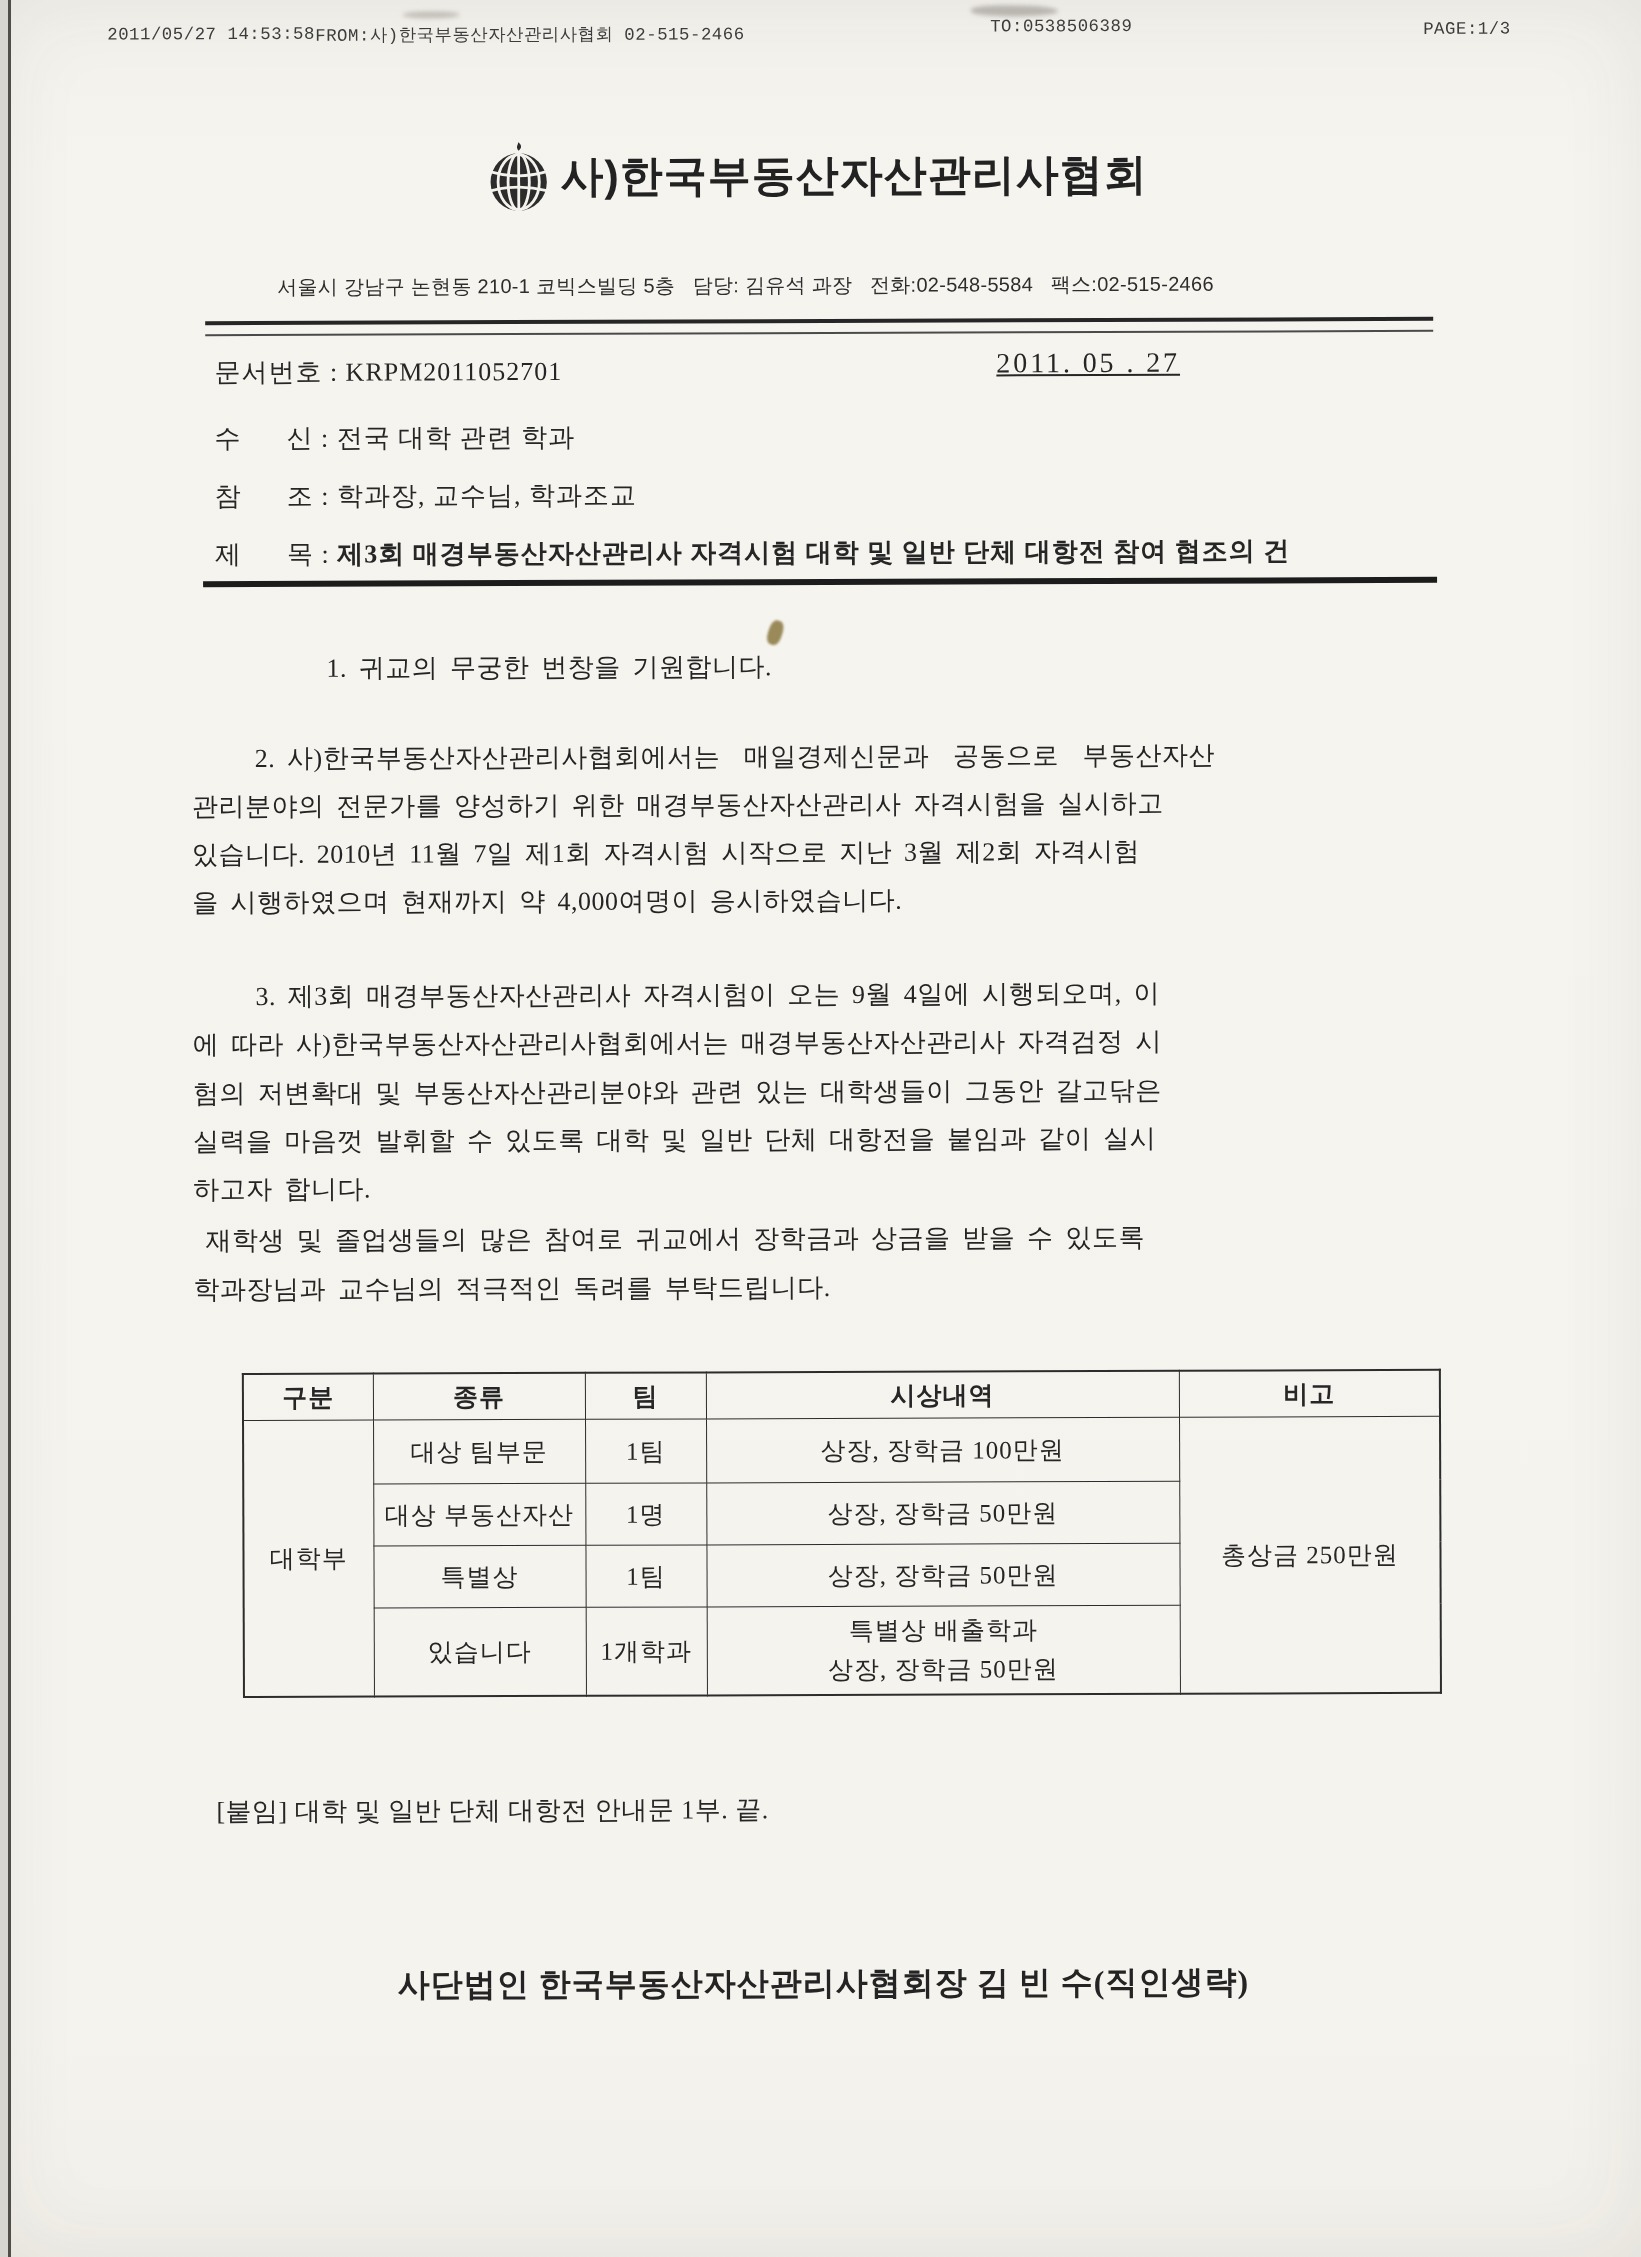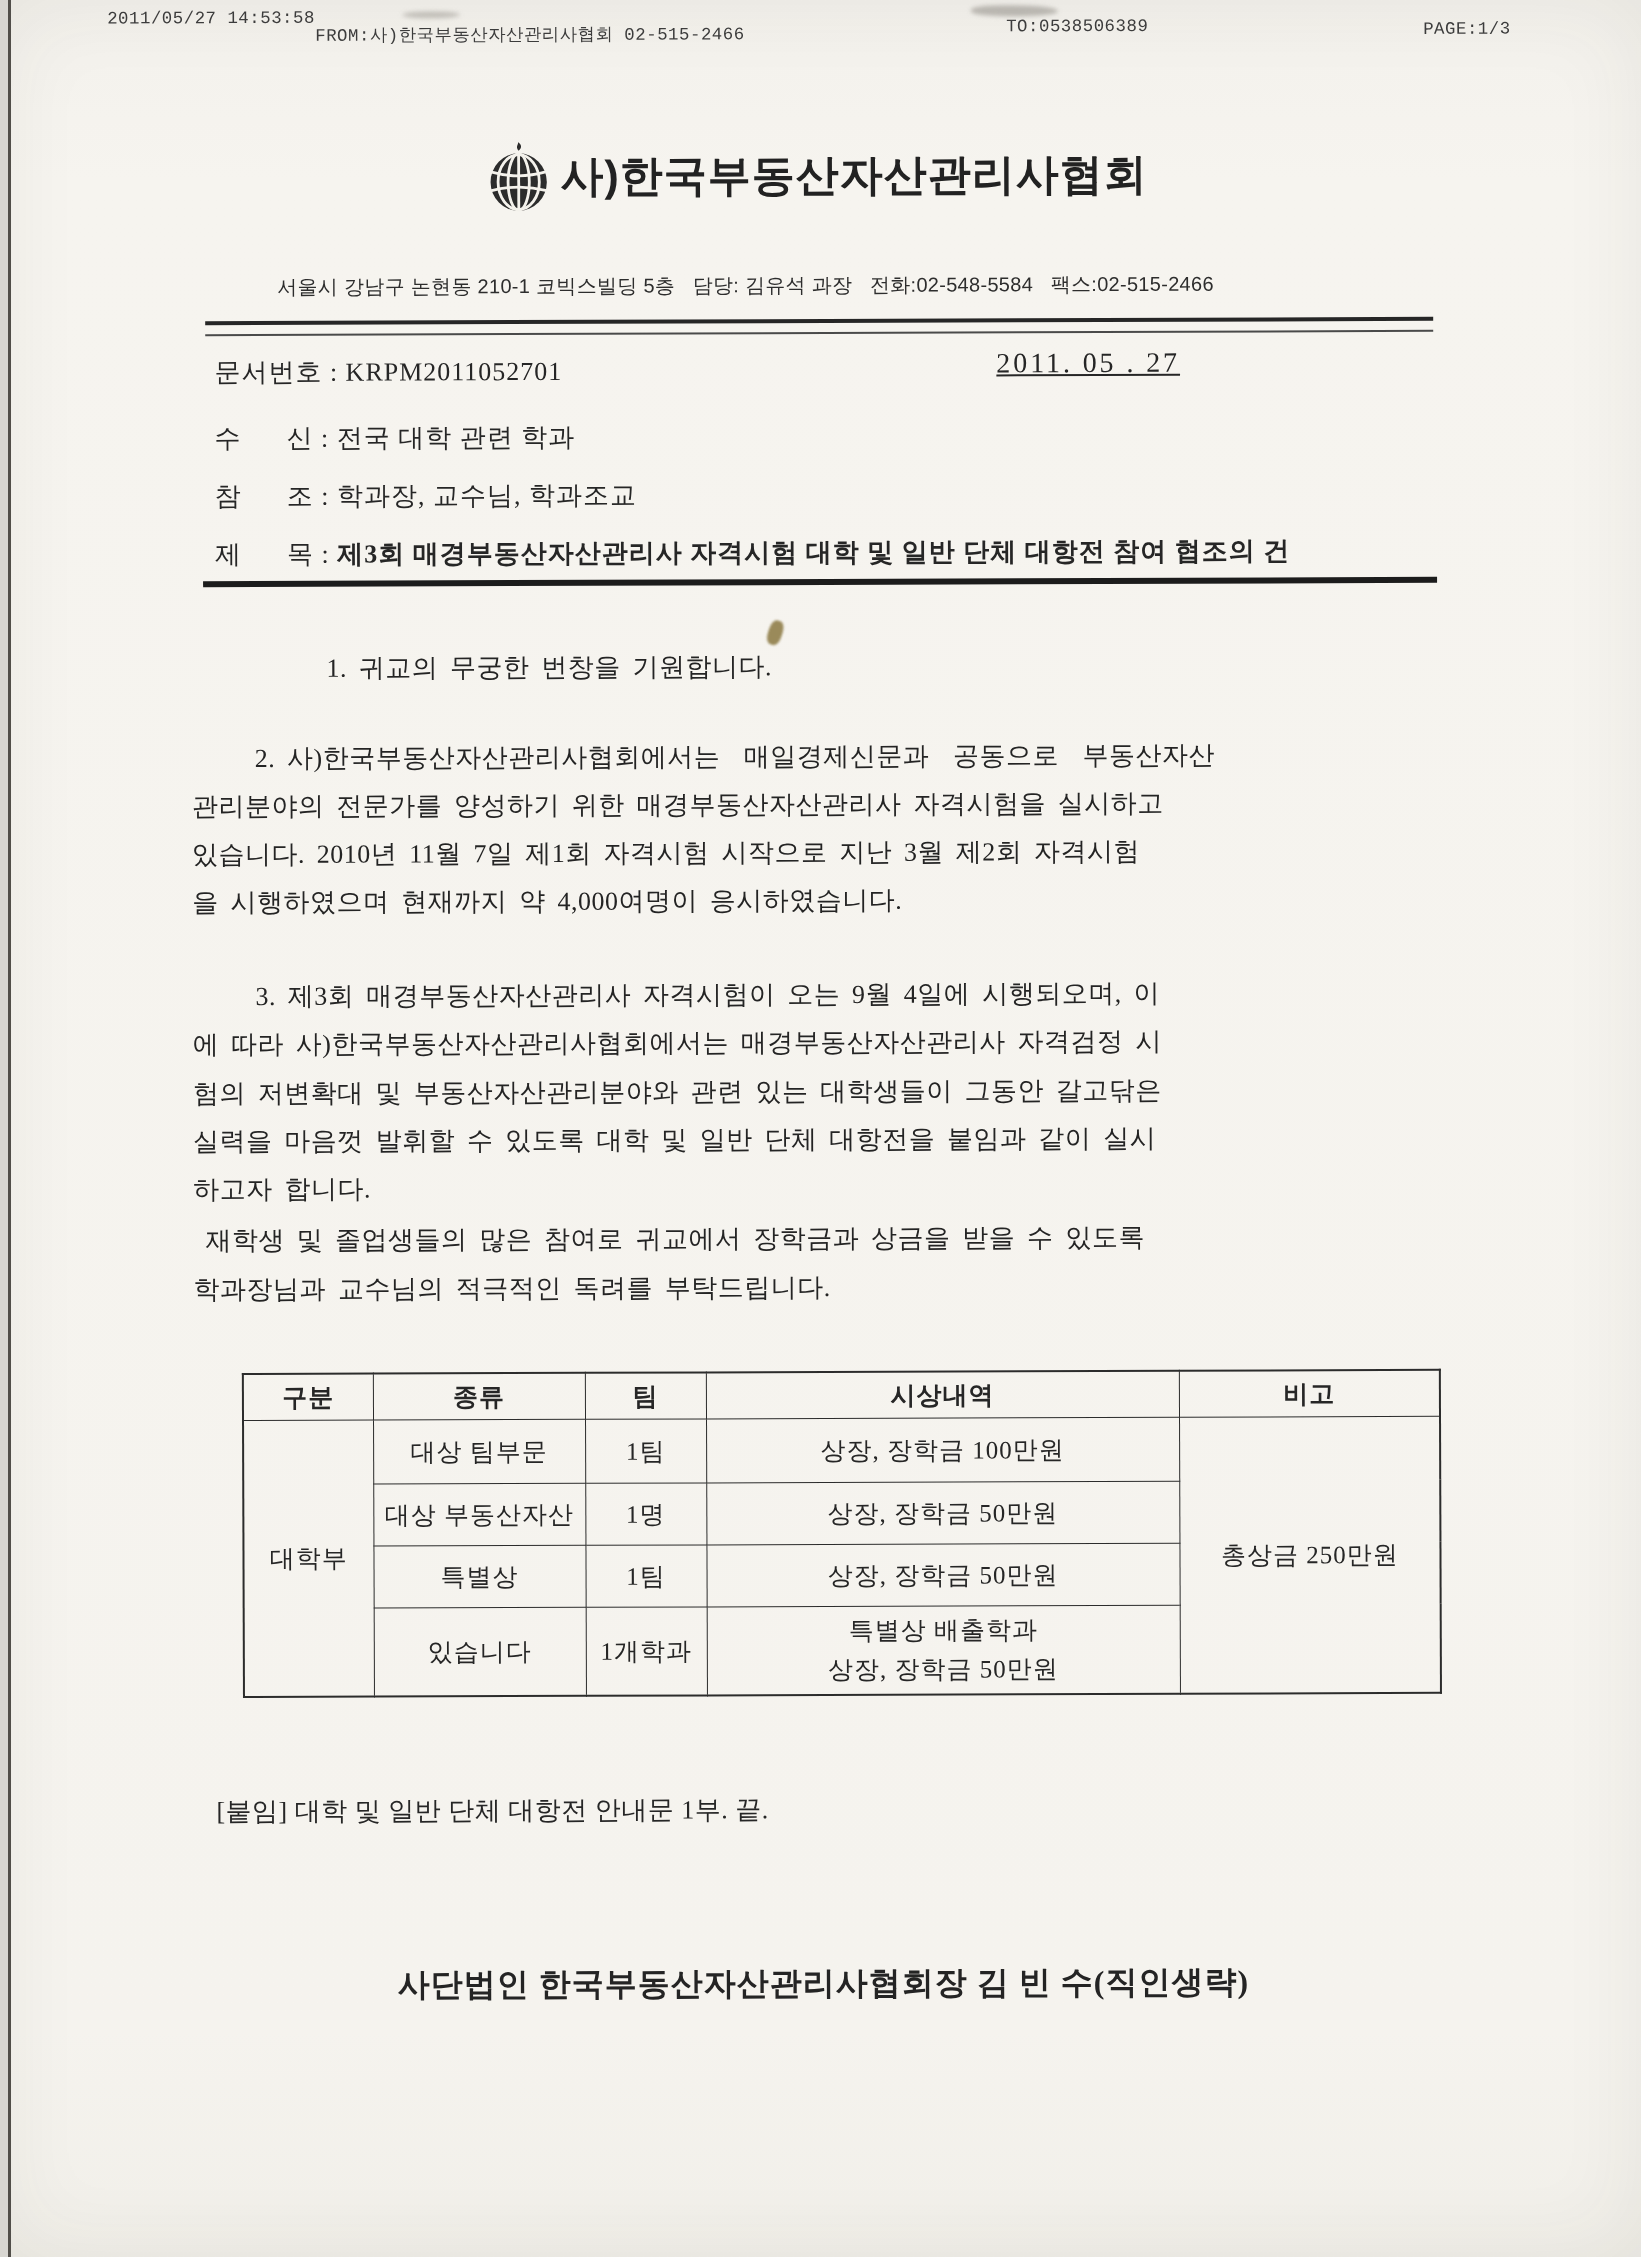--- a/index.html
+++ b/index.html
@@ -46,23 +46,23 @@
 </style>
 </head>
 <body>
 
 <div class="page">
   <div class="scan-edge-band"></div>
   <div class="scan-edge-line"></div>
 
   <div class="content">
 
-    <div class="abs faxline" style="left:111px;top:7px;font-family:Liberation Mono, monospace;">2011/05/27 14:53:58</div>
+    <div class="abs faxline" style="left:111px;top:23px;font-family:Liberation Mono, monospace;">2011/05/27 14:53:58</div>
     <div class="abs faxline" style="left:319px;top:21px;">FROM:사)한국부동산자산관리사협회 02-515-2466</div>
-    <div class="abs faxline" style="left:994px;top:18.3px;margin-left:16px;">TO:0538506389</div>
+    <div class="abs faxline" style="left:994px;top:18.3px;">TO:0538506389</div>
     <div class="abs faxline" style="left:1427px;top:22px;">PAGE:1/3</div>
 
     <div class="smudge" style="left:406px;top:9.7px;width:58px;height:7.7px;background:#c3c0ba;"></div>
     <div class="smudge" style="left:975px;top:5.8px;width:87px;height:11.6px;background:#b9b6b0;border-radius:40% 60% 50% 50%;"></div>
     <div class="smudge" style="left:770px;top:620px;width:13.5px;height:25px;background:#9a8a5a;border-radius:40%;transform:rotate(18deg);filter:blur(1px);"></div>
 
     <div class="letterhead">
       <span class="logo">
         <svg viewBox="0 0 100 112" width="64" height="70">
           <path d="M50 14 C44 7,51 3,49 0 C56 5,55 10,50 14 Z" fill="#2c2c2c"></path>

